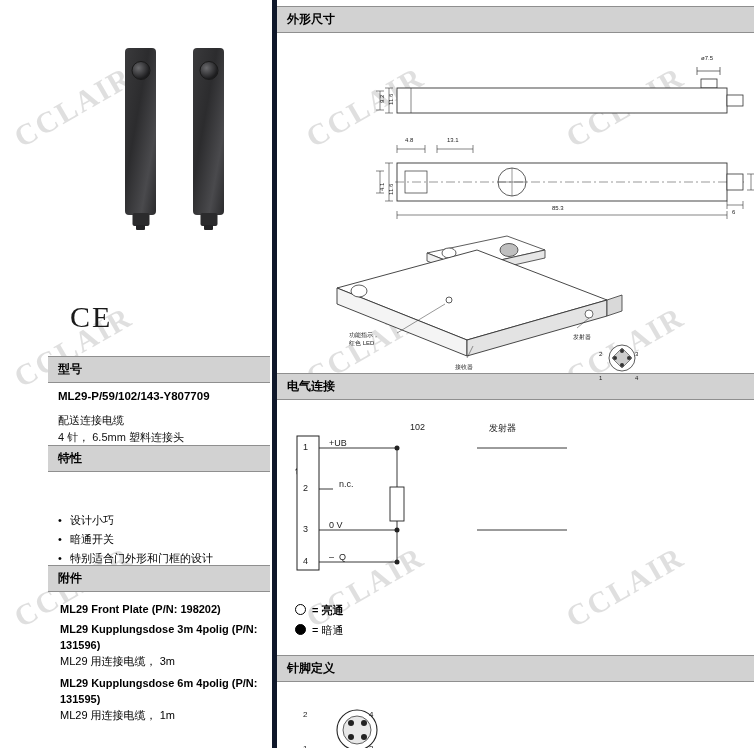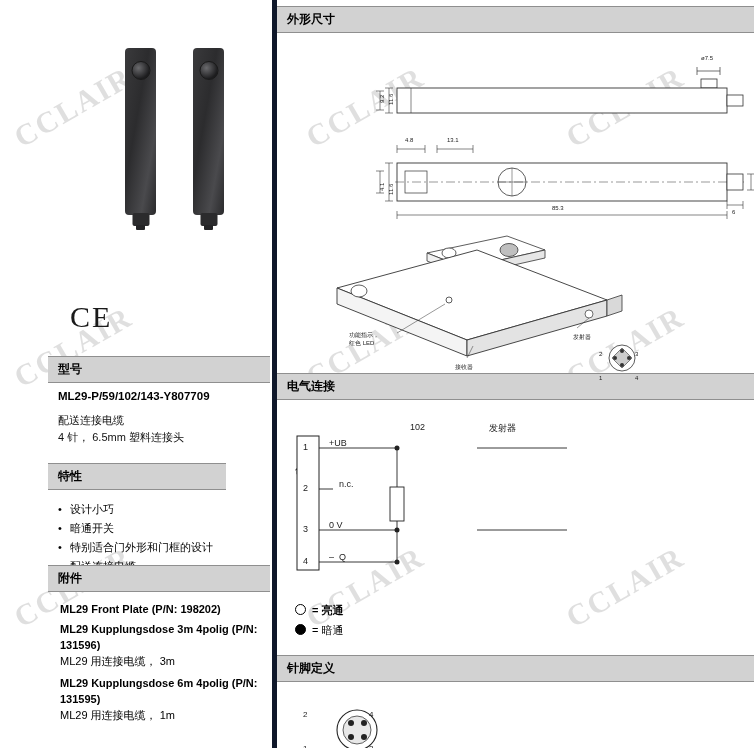--- a/index.html
+++ b/index.html
@@ -111,21 +111,21 @@
     font-weight: bold;
     color: #000;
     margin-bottom: 10px;
   }
   .model-desc {
     font-size: 11px;
     line-height: 17px;
     color: #111;
   }
   .feature-list {
-    margin: 12px 0 0 0;
+    margin: 23px 0 0 0;
     padding: 0 0 0 22px;
     list-style: none;
     font-size: 11px;
     line-height: 19px;
   }
   .feature-list li { position: relative; }
   .feature-list li:before {
     content: "\2022";
     position: absolute;
     left: -12px;
@@ -194,21 +194,21 @@
       <div class="ce-mark">CE</div>
     </div>
 
     <div class="bar" style="position:absolute; left:48px; top:356px; width:222px;">型号</div>
     <div class="model-box" style="position:absolute; left:48px; top:382px; width:222px;">
       <div class="model-code">ML29-P/59/102/143-Y807709</div>
       <div class="model-desc">配送连接电缆</div>
       <div class="model-desc">4 针， 6.5mm 塑料连接头</div>
     </div>
 
-    <div class="bar" style="position:absolute; left:48px; top:463px; width:178px;">特性</div>
+    <div class="bar" style="position:absolute; left:48px; top:445px; width:222px;">特性</div>
     <ul class="feature-list" style="position:absolute; left:48px; top:488px; width:222px;">
       <li>设计小巧</li>
       <li>暗通开关</li>
       <li>特别适合门外形和门框的设计</li>
       <li>配送连接电缆</li>
     </ul>
 
     <div class="bar" style="position:absolute; left:48px; top:565px; width:222px;">附件</div>
     <div class="acc-box" style="position:absolute; left:48px; top:589px; width:222px;">
       <div class="acc-title">ML29 Front Plate (P/N: 198202)</div>

